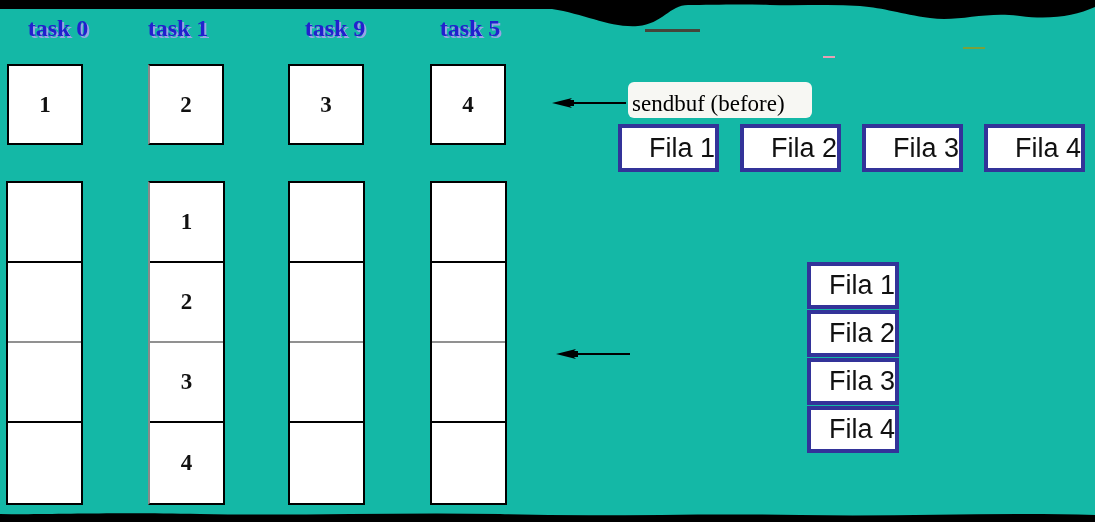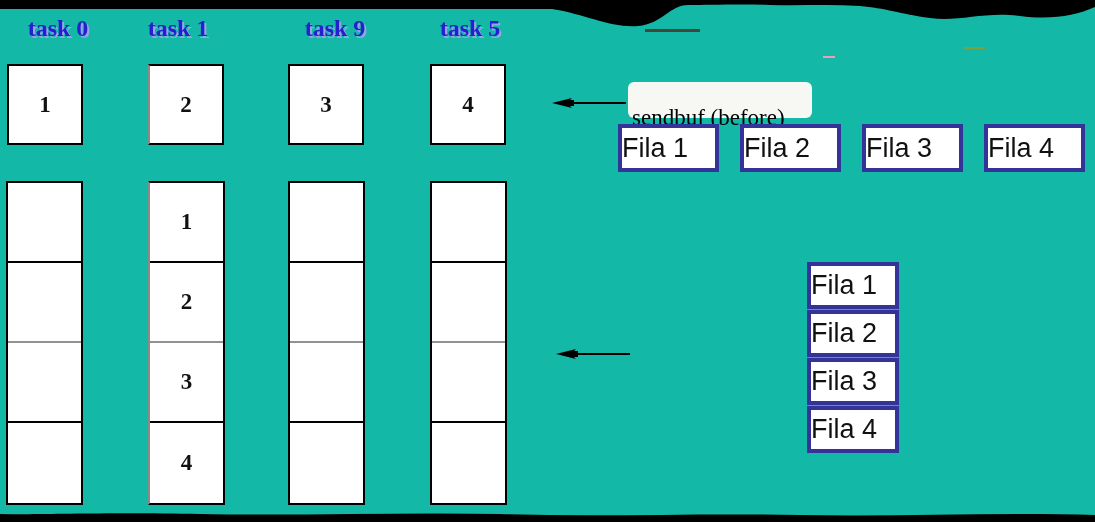--- a/index.html
+++ b/index.html
@@ -41,21 +41,21 @@
     position:absolute;font-family:"Liberation Serif", serif;font-size:23px;
     color:#000;white-space:nowrap;
   }
   .ghost{
     position:absolute;background:#f7f7f3;border-radius:6px;
   }
   
   .fila{
     position:absolute;box-sizing:border-box;background:#fff;
     border:4px solid var(--fila-border,#333399);
-    display:flex;align-items:center;justify-content:flex-start;
+    display:flex;align-items:center;justify-content:flex-end;
     font-family:"Liberation Sans", sans-serif;font-size:27px;color:#111;
   }
   .fila-row{top:124px;width:101px;height:48px;}
   .stack-cell{
     left:807px;width:92px;height:47px;
   }
   .artifact{position:absolute;}
 </style>
 </head>
 <body>
@@ -86,21 +86,21 @@
       <span>4</span>
     </div>
 
   <div class="ghost" style="left:628px;top:82px;width:184px;height:36px;"></div>
 
   <svg class="abs" style="left:552px;top:96px;" width="76" height="14">
     <line x1="4" y1="7" x2="74" y2="7" stroke="#000" stroke-width="2"></line>
     <polygon points="0,7 20,2 15,7 20,12" fill="#000"></polygon>
     <rect x="14" y="4" width="8" height="6" fill="#000"></rect>
   </svg>
-  <div class="buf-label" style="left:632px;top:105px;">sendbuf (before)</div>
+  <div class="buf-label" style="left:632px;top:91px;">sendbuf (before)</div>
 
   <div class="fila fila-row" style="left:618px">
       <span>Fila 1</span>
     </div>
   <div class="fila fila-row" style="left:740px">
       <span>Fila 2</span>
     </div>
   <div class="fila fila-row" style="left:862px">
       <span>Fila 3</span>
     </div>

